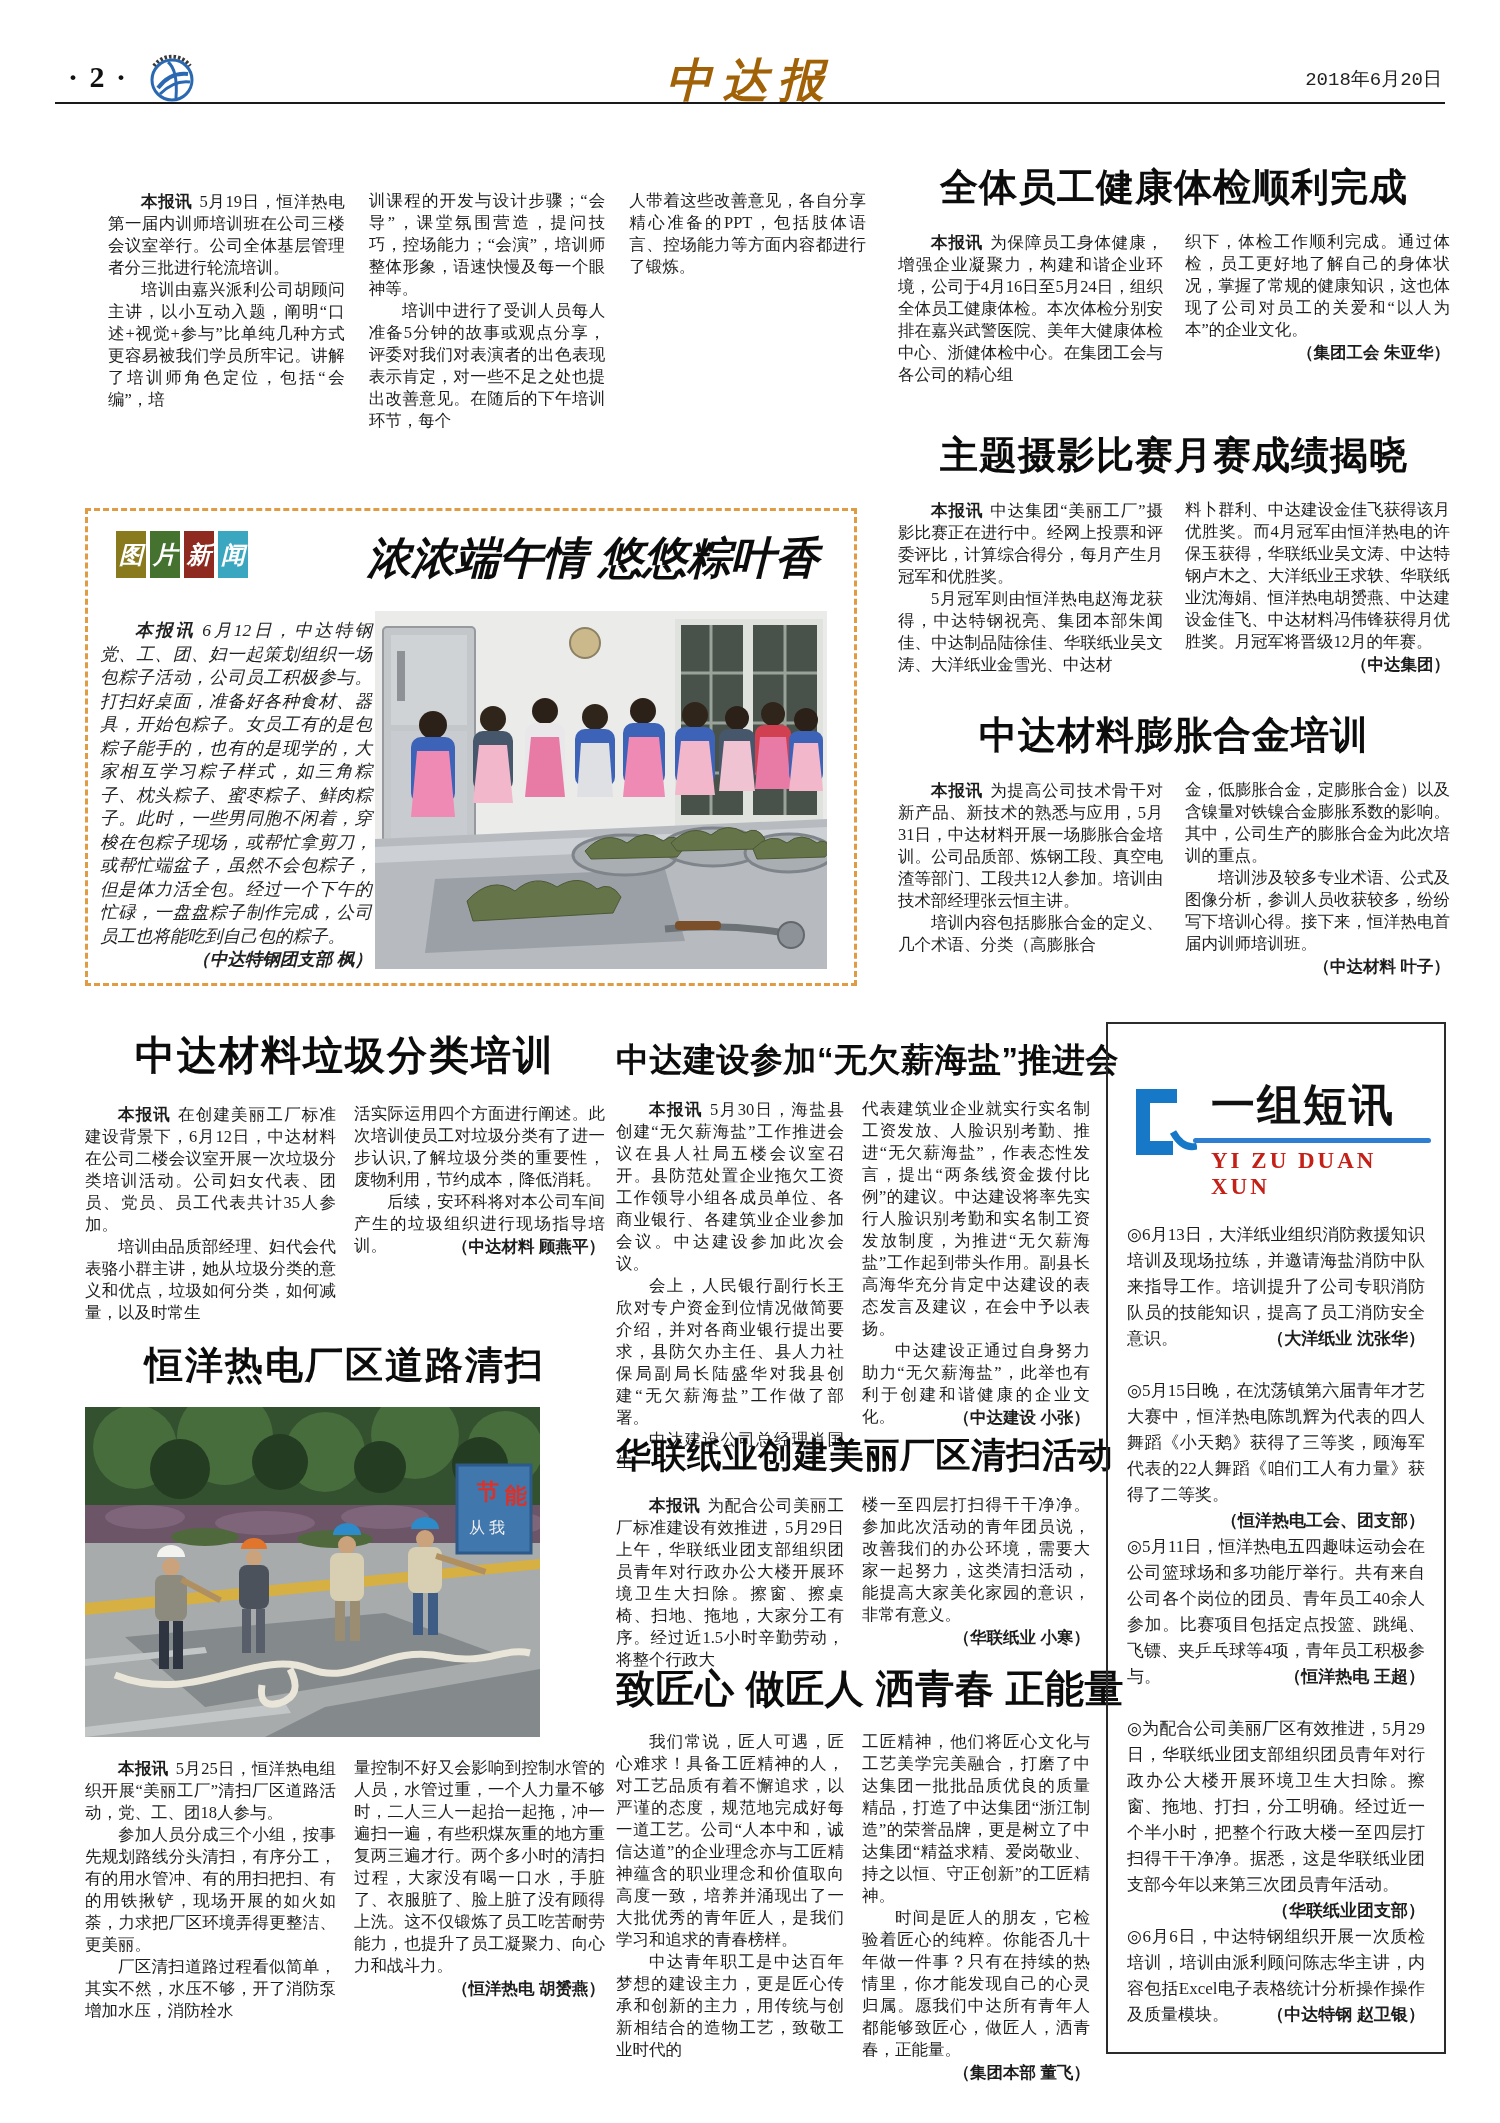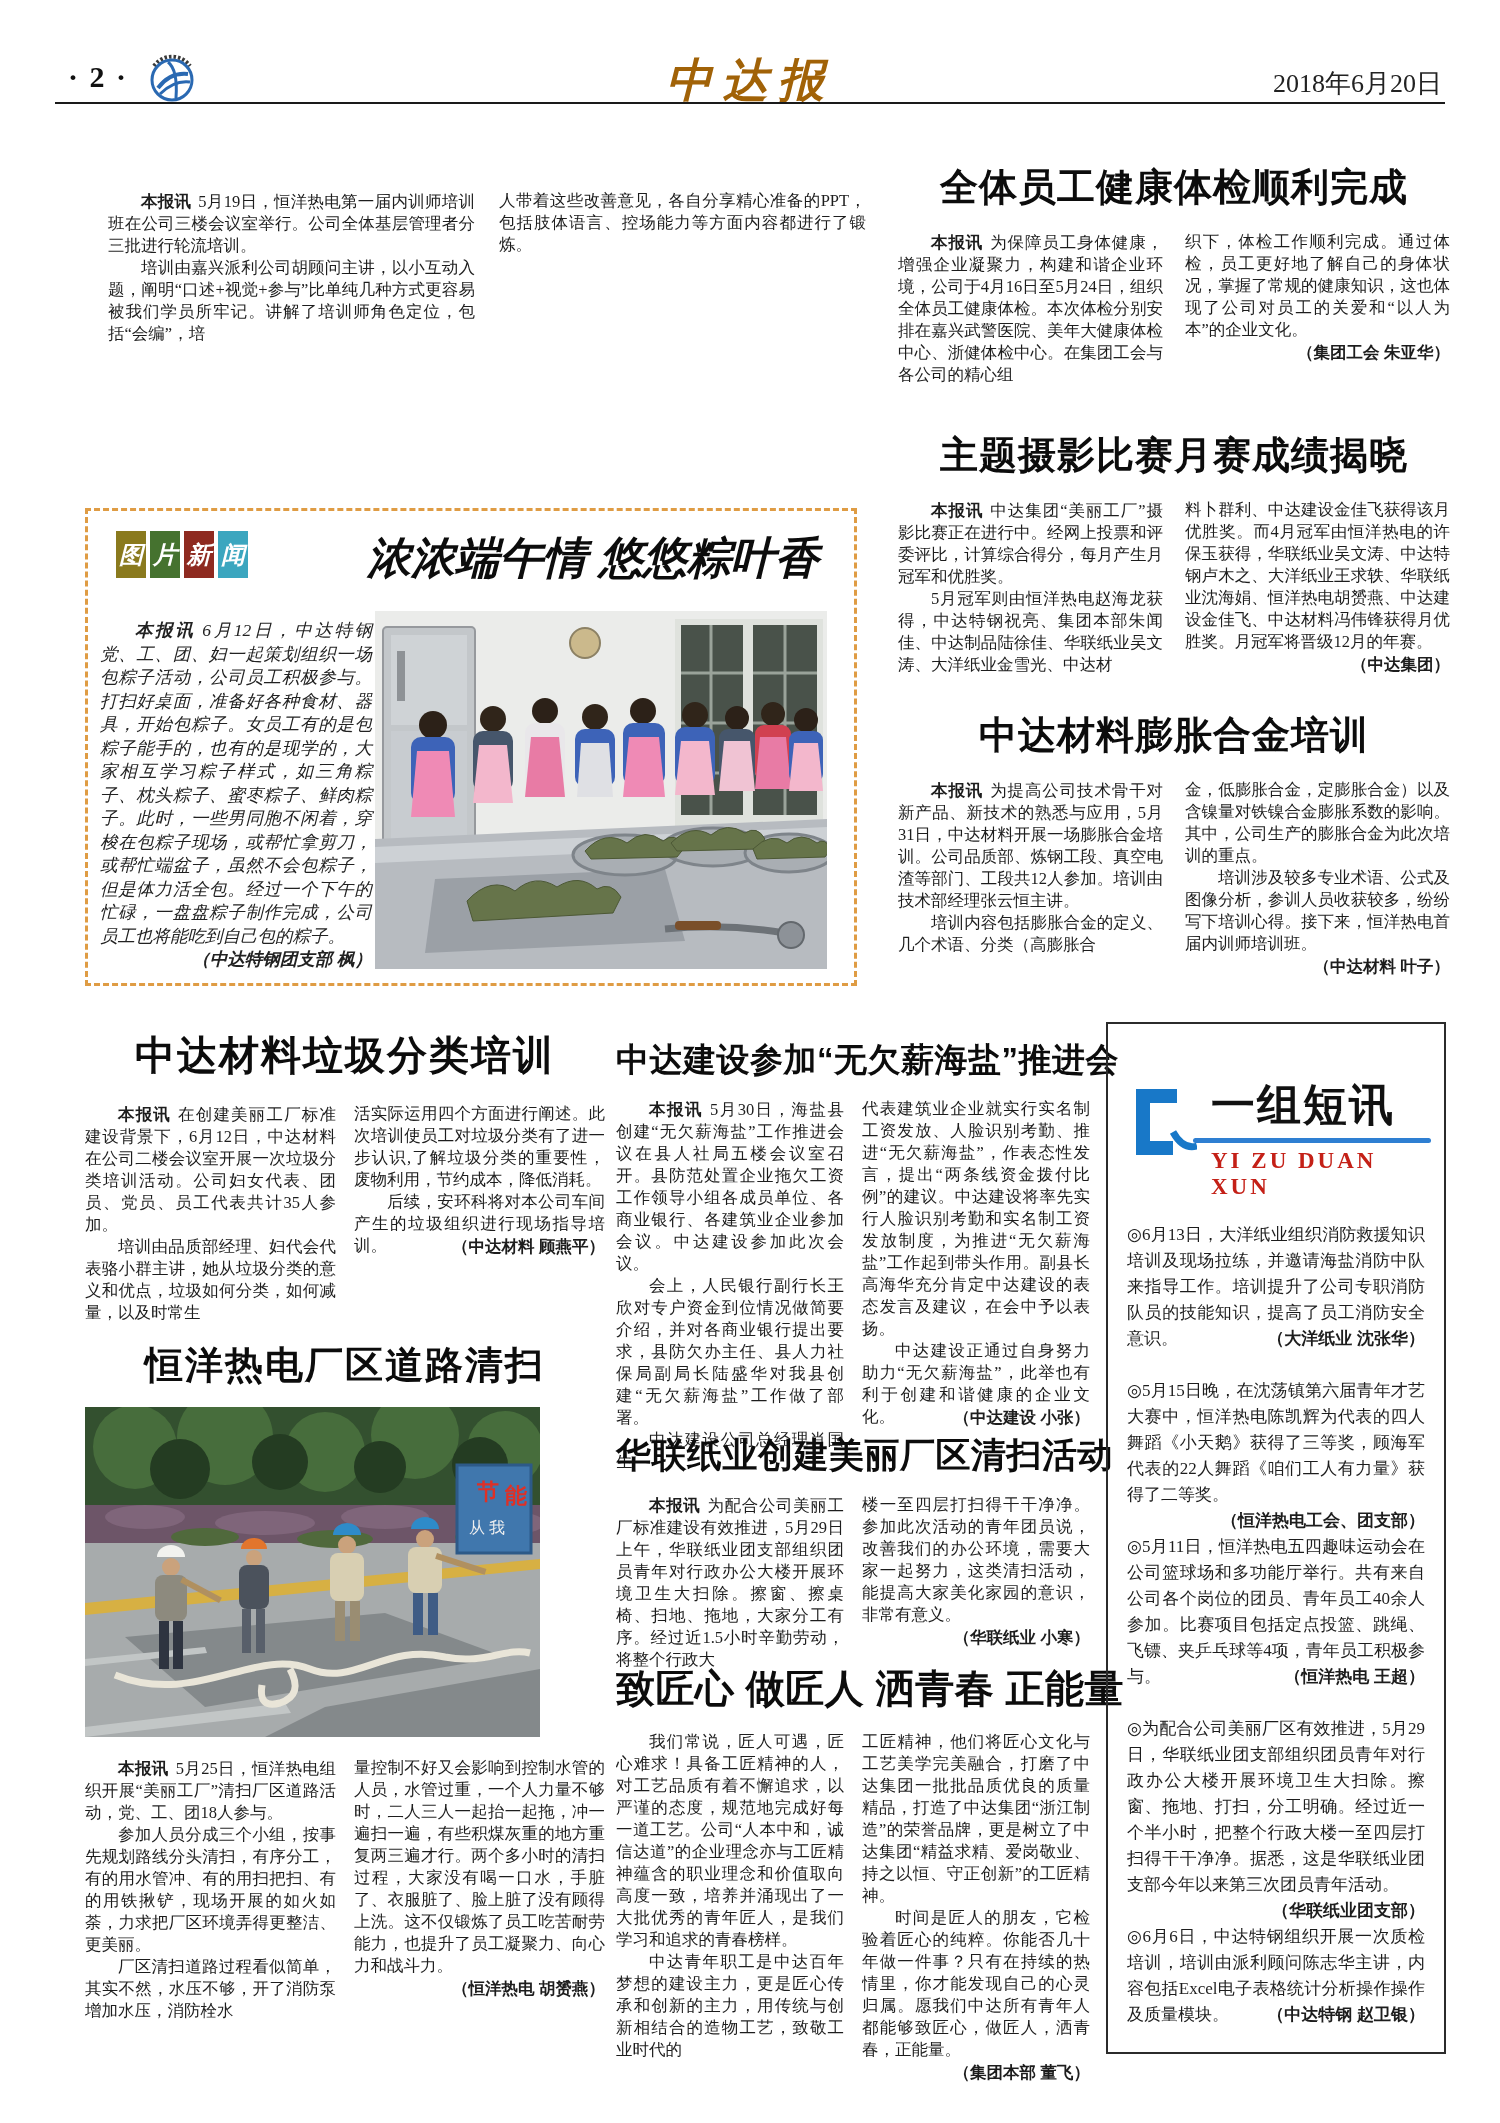--- a/index.html
+++ b/index.html
@@ -5,21 +5,21 @@
   html,body{margin:0;padding:0;background:#d8d8d8;}
   .page{position:relative;width:1500px;height:2123px;background:#ffffff;margin:0 auto;overflow:hidden;
         font-family:"Liberation Serif","DejaVu Serif",serif;color:#1c1c1c;}
   
   .hdr{position:absolute;left:0;top:0;width:100%;height:104px;}
   .pagenum{position:absolute;left:68px;top:60px;font-size:30px;font-weight:700;letter-spacing:2px;color:#111;}
   .mast-logo{position:absolute;left:148px;top:52px;}
   .masthead{position:absolute;left:0;right:0;top:50px;text-align:center;
             font-family:"Liberation Serif","DejaVu Serif",serif;font-style:italic;font-weight:900;
             font-size:46px;letter-spacing:10px;color:#a16207;}
-  .dateline{position:absolute;right:58px;top:66px;font-size:26px;color:#222;}
+  .dateline{position:absolute;right:58px;top:66px;font-size:19px;color:#222;font-family:Liberation Mono, monospace;}
   .hdr-rule{position:absolute;left:55px;right:55px;top:102px;height:2px;background:#1a1a1a;}
   
   .art{position:absolute;}
   .art h2{margin:0;font-family:"Liberation Sans","DejaVu Sans",sans-serif;font-weight:900;
           color:#0c0c0c;text-align:center;white-space:nowrap;}
   .cols{display:flex;}
   .col{flex:1;text-align:justify;font-size:16.5px;line-height:22px;color:#1d1d1d;overflow:hidden;}
   .col p{margin:0;text-indent:2em;}
   .col p.cont{text-indent:0;}
   .lead{font-family:"Liberation Sans","DejaVu Sans",sans-serif;font-weight:700;margin-right:7px;}
@@ -81,20 +81,24 @@
     <div class="masthead">中达报</div>
     <div class="dateline">2018年6月20日</div>
     <div class="hdr-rule"></div>
   </div>
 
   <div class="art art-main" style="left:108px;top:148px;width:758px;">
     <div class="cols">
       <div class="col">
         <p><b class="lead">本报讯</b><span>5月19日，恒洋热电第一届内训师培训班在公司三楼会议室举行。公司全体基层管理者分三批进行轮流培训。</span></p>
         <p>培训由嘉兴派利公司胡顾问主讲，以小互动入题，阐明“口述+视觉+参与”比单纯几种方式更容易被我们学员所牢记。讲解了培训师角色定位，包括“会编”，培</p>
+      </div>
+      <div class="col">
+        <p class="cont">训课程的开发与设计步骤；“会导”，课堂氛围营造，提问技巧，控场能力；“会演”，培训师整体形象，语速快慢及每一个眼神等。</p>
+        <p>培训中进行了受训人员每人准备5分钟的故事或观点分享，评委对我们对表演者的出色表现表示肯定，对一些不足之处也提出改善意见。在随后的下午培训环节，每个</p>
       </div>
       <div class="col">
         <p class="cont">人带着这些改善意见，各自分享精心准备的PPT，包括肢体语言、控场能力等方面内容都进行了锻炼。</p>
       </div>
     </div>
   </div>
 
   <div class="art art-right" style="left:898px;top:162px;width:552px;">
     <h2>全体员工健康体检顺利完成</h2>
     <div class="cols">

